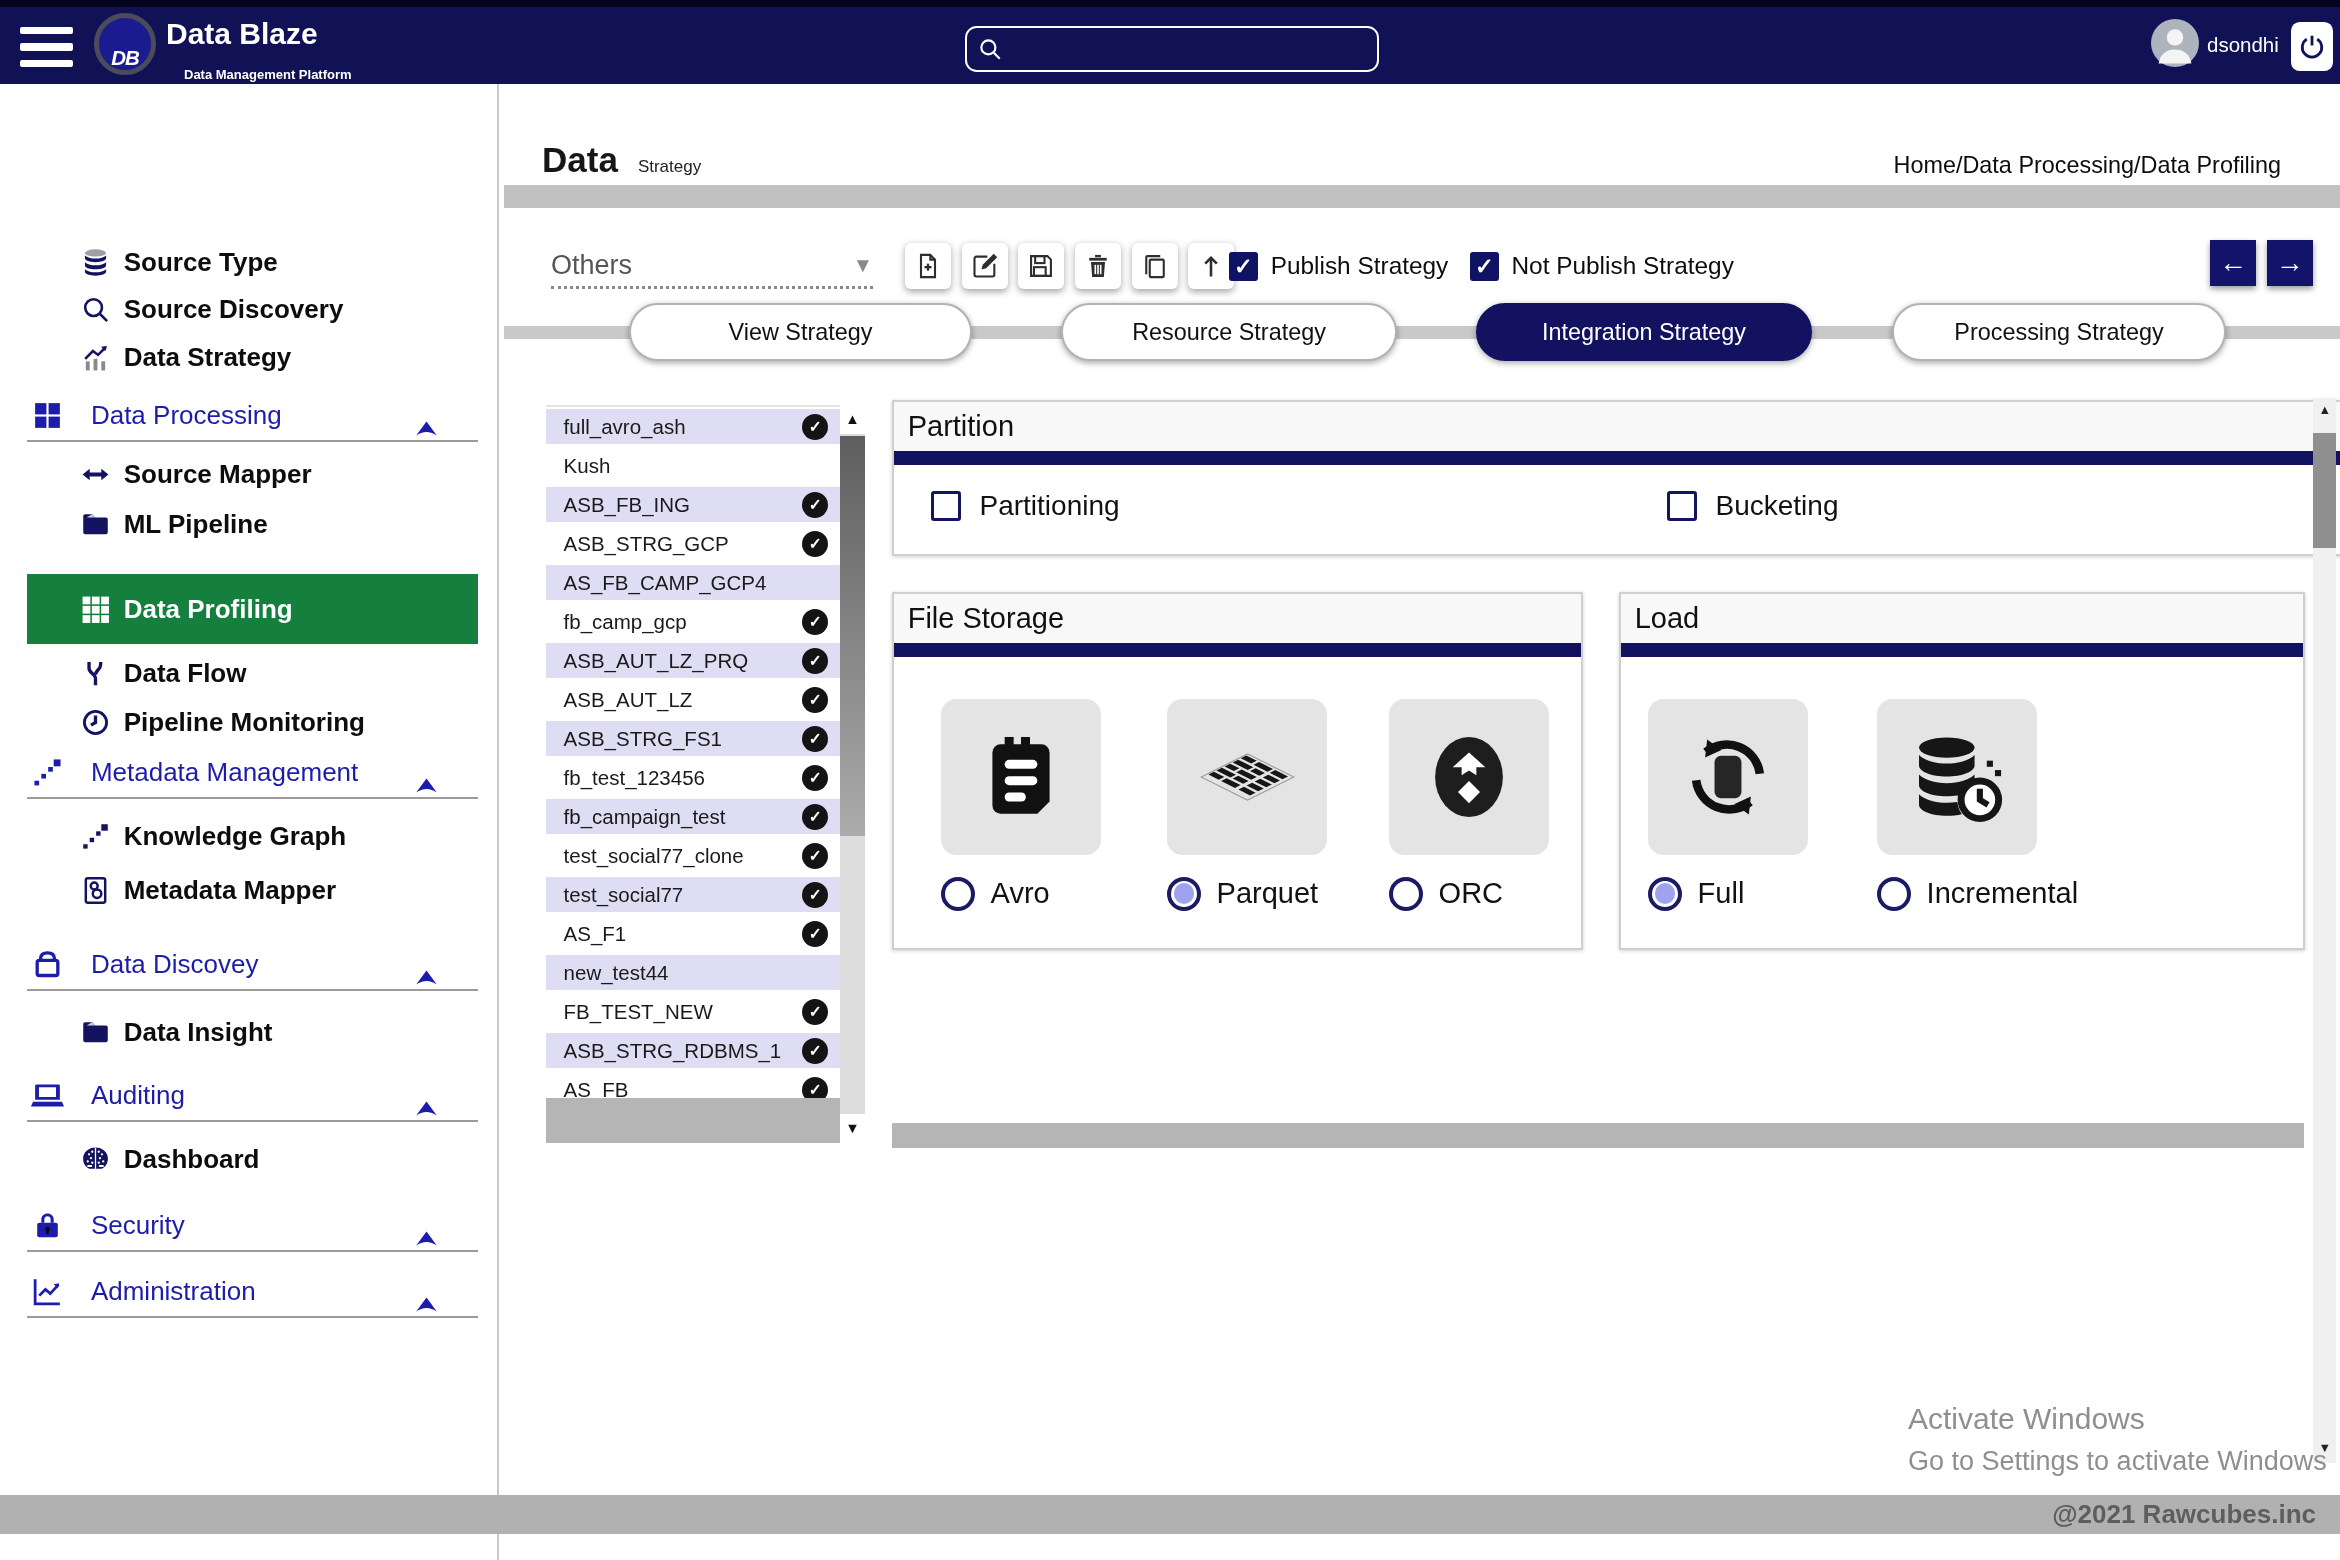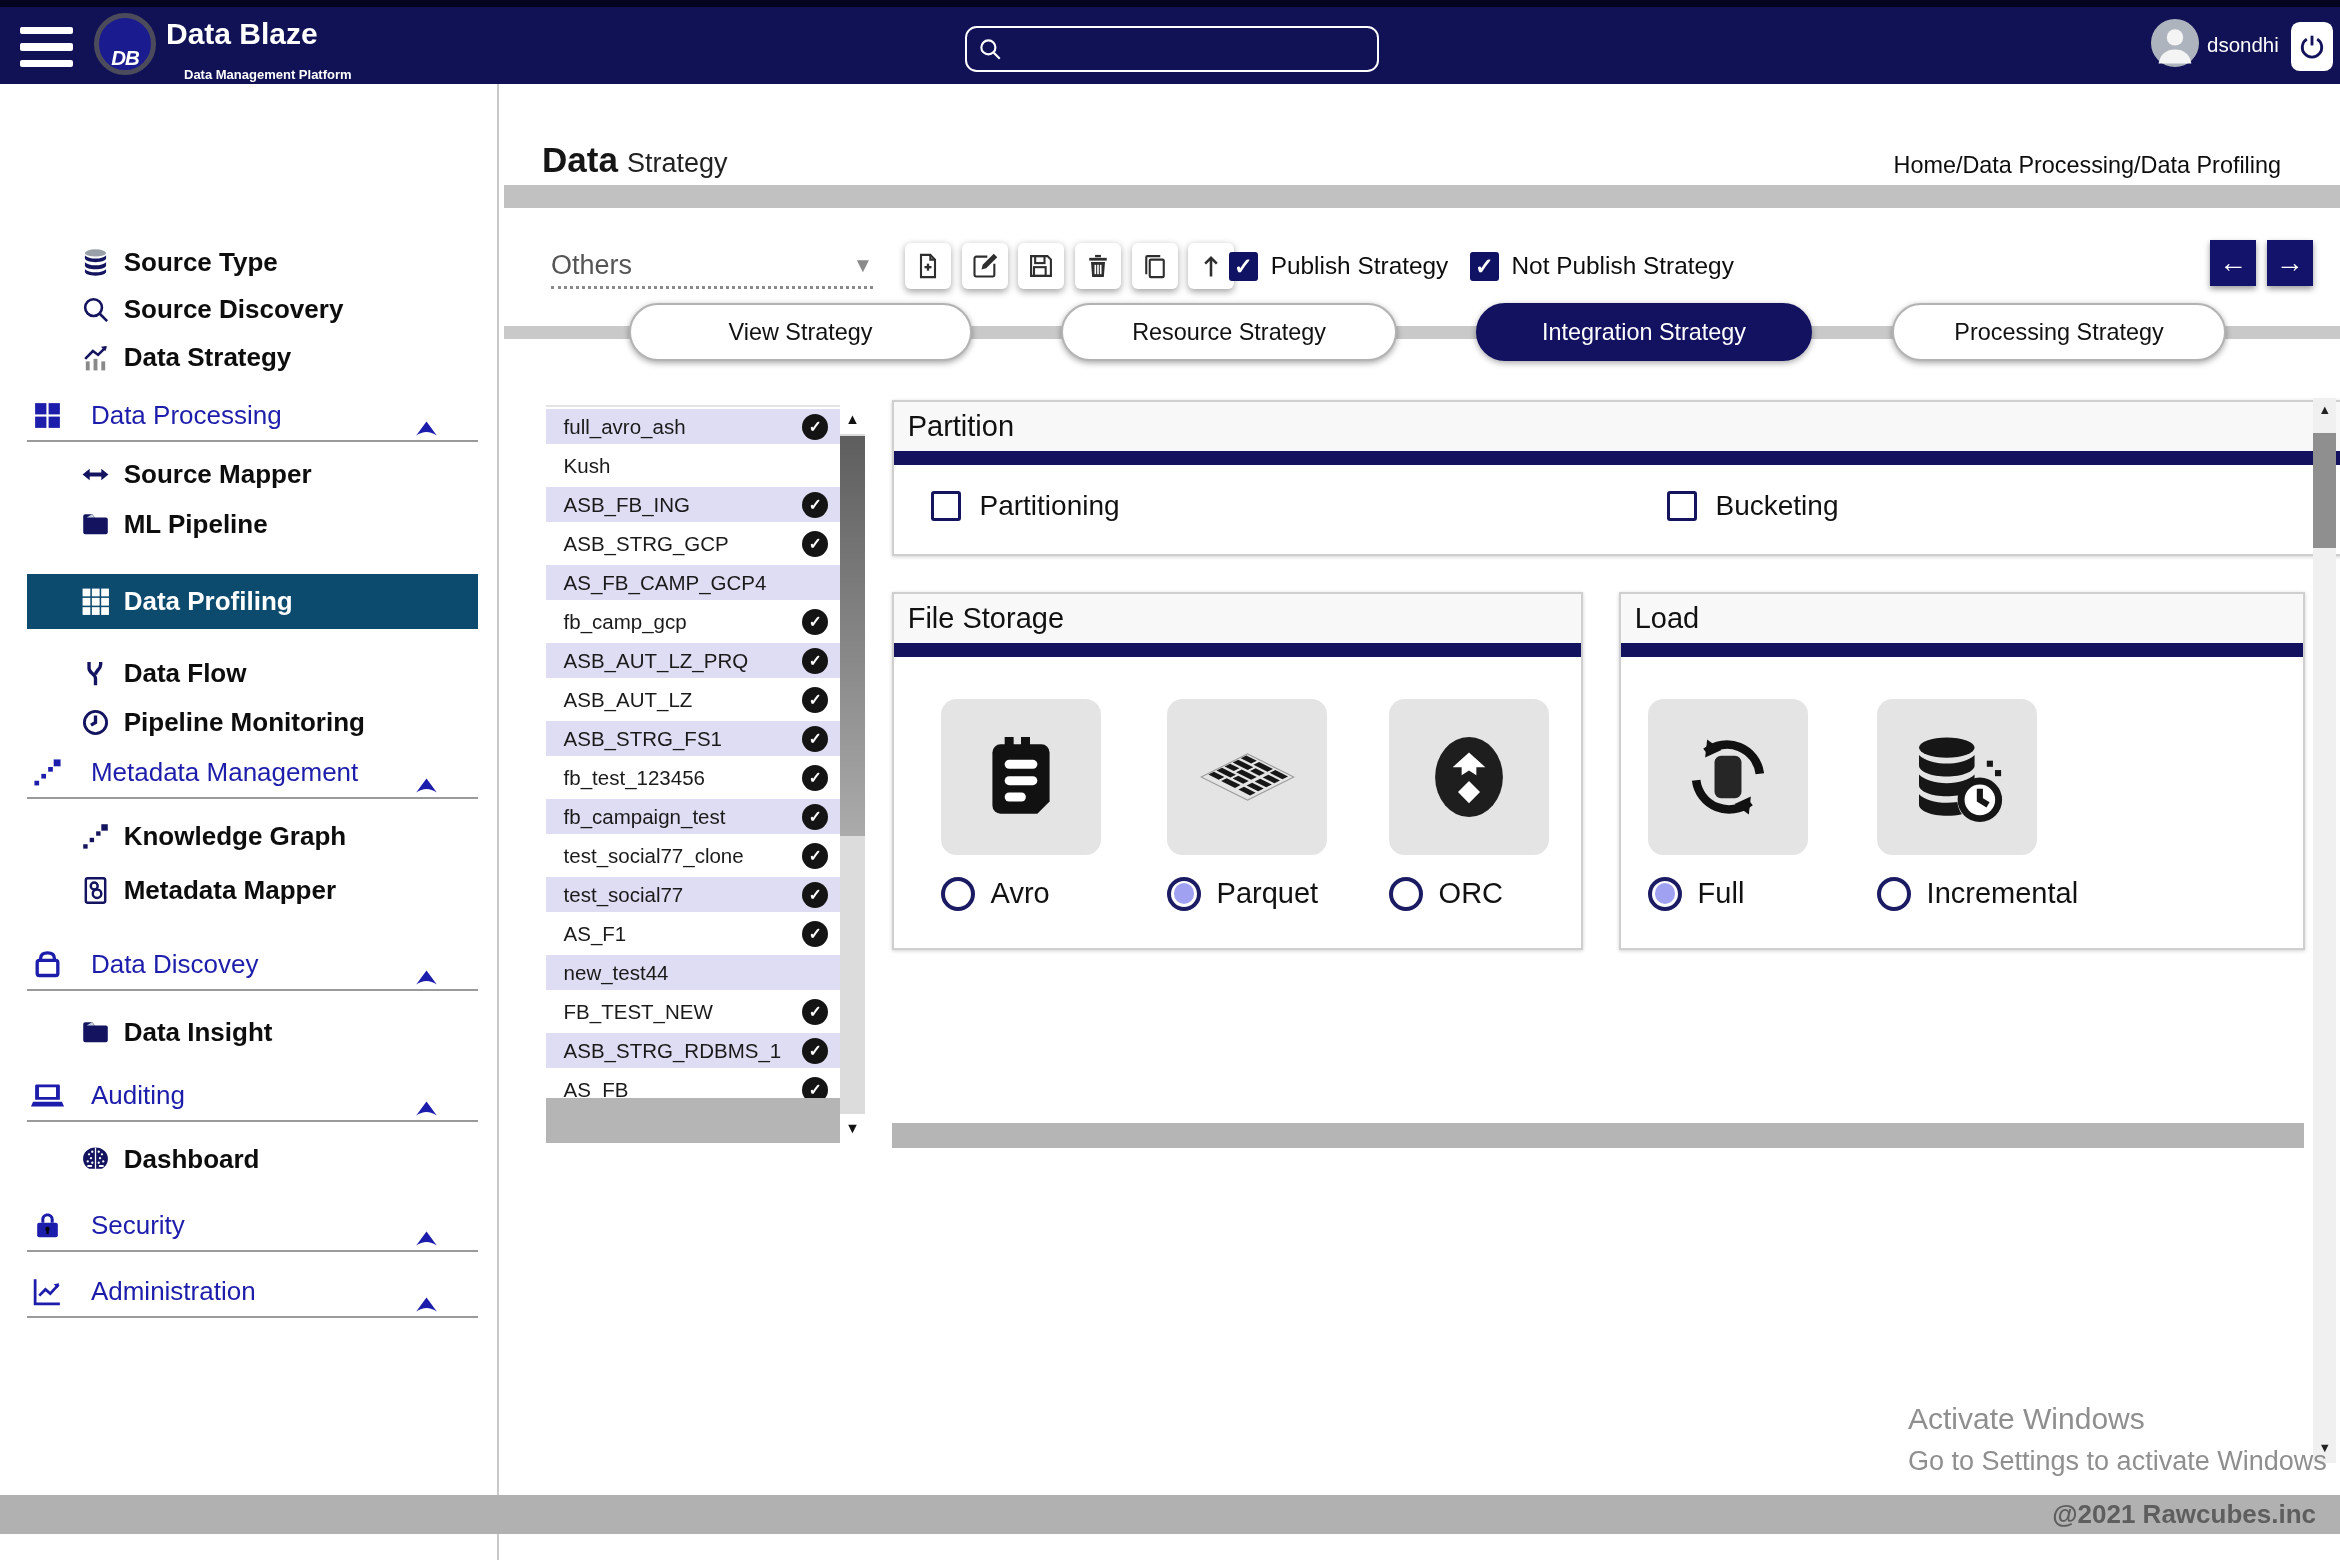--- a/index.html
+++ b/index.html
@@ -33,28 +33,28 @@
   .power-btn .icon { width:26px; height:26px; color:#12125a; }
 
   
   .sidebar { position:absolute; left:0; top:84px; width:499px; height:1477px; background:#fff;
              border-right:2px solid #c9c9c9; box-sizing:border-box; }
   .nav-row { position:absolute; left:27px; width:451px; display:flex; align-items:center; cursor:pointer; box-sizing:border-box; }
   .nav-row.section { height:51px; color:#1d1dab; font-size:26px; border-bottom:2px solid #9a9a9a; }
   .nav-row.section .icon { width:33px; height:33px; margin:0 27px 0 3.9px; color:#1d1dab; flex:none; }
   .nav-row.item { height:48px; font-size:26px; font-weight:bold; color:#0d0d0d; padding-left:53px; }
   .nav-row.item .icon { width:31px; height:31px; margin-right:12.7px; color:#13135f; flex:none; }
-  .nav-row.item.active { height:55px; background:#0c4a6e; color:#fff; }
+  .nav-row.item.active { height:70px; background:#15803d; color:#fff; }
   .nav-row.item.active .icon { color:#fff; }
   .chev { position:absolute; right:7.8px; top:23.4px; width:25px; height:25px; color:#0e0e52; }
 
   
   .page-title { position:absolute; left:542px; top:140px; }
   .title-main { font-size:35px; font-weight:600; color:#161616; }
-  .title-sub { font-size:27px; font-weight:400; color:#222; margin-left:9px; }
+  .title-sub { font-size:17px; font-weight:400; color:#222; margin-left:20px; }
   .breadcrumb { position:absolute; right:60px; top:152px; font-size:23.4px; color:#0d0d0d; cursor:pointer; }
   .top-graybar { position:absolute; left:504px; top:185px; width:1836px; height:23.4px; background:#c1c1c1; }
 
   
   .others-dd { position:absolute; left:551px; top:244px; width:322px; height:45px;
                border-bottom:3.9px dotted #8a8a8a; display:flex; align-items:center;
                justify-content:space-between; box-sizing:border-box; cursor:pointer; }
   .others-label { font-size:27px; color:#555; }
   .caret { color:#8a8a8a; font-size:20.5px; }
   .tool-btns { position:absolute; left:905px; top:243px; display:flex; gap:10.7px; }

